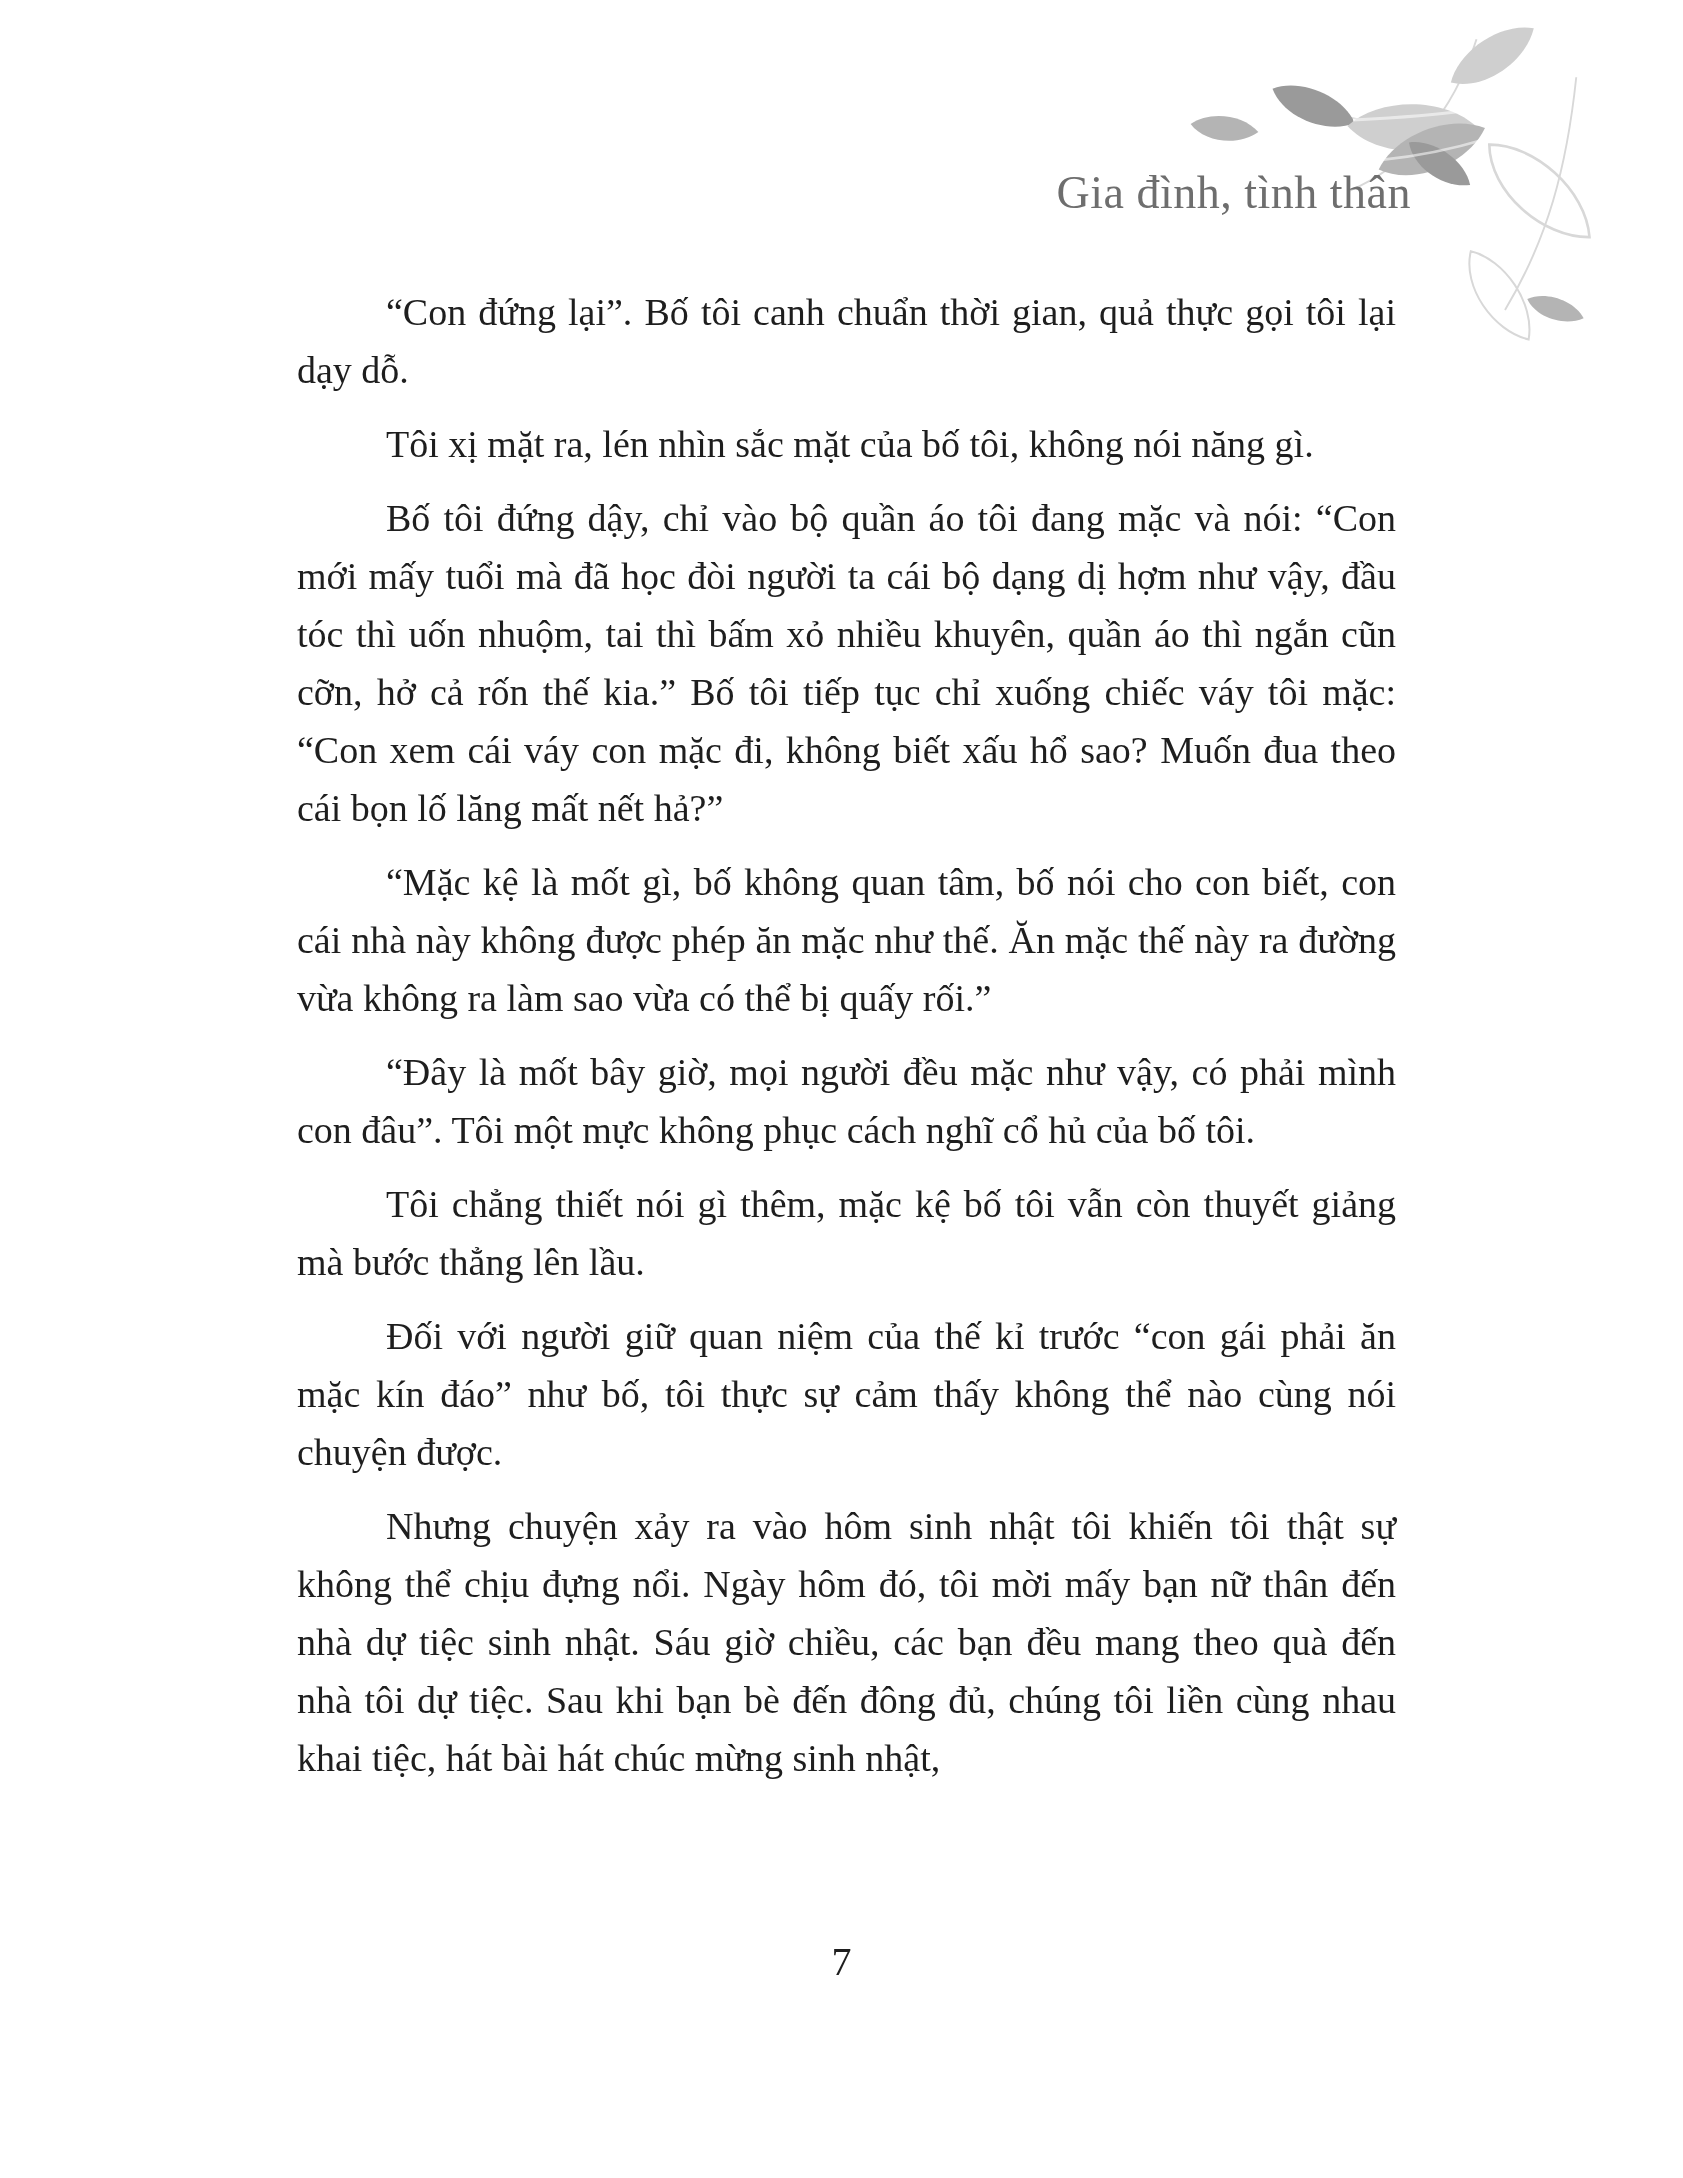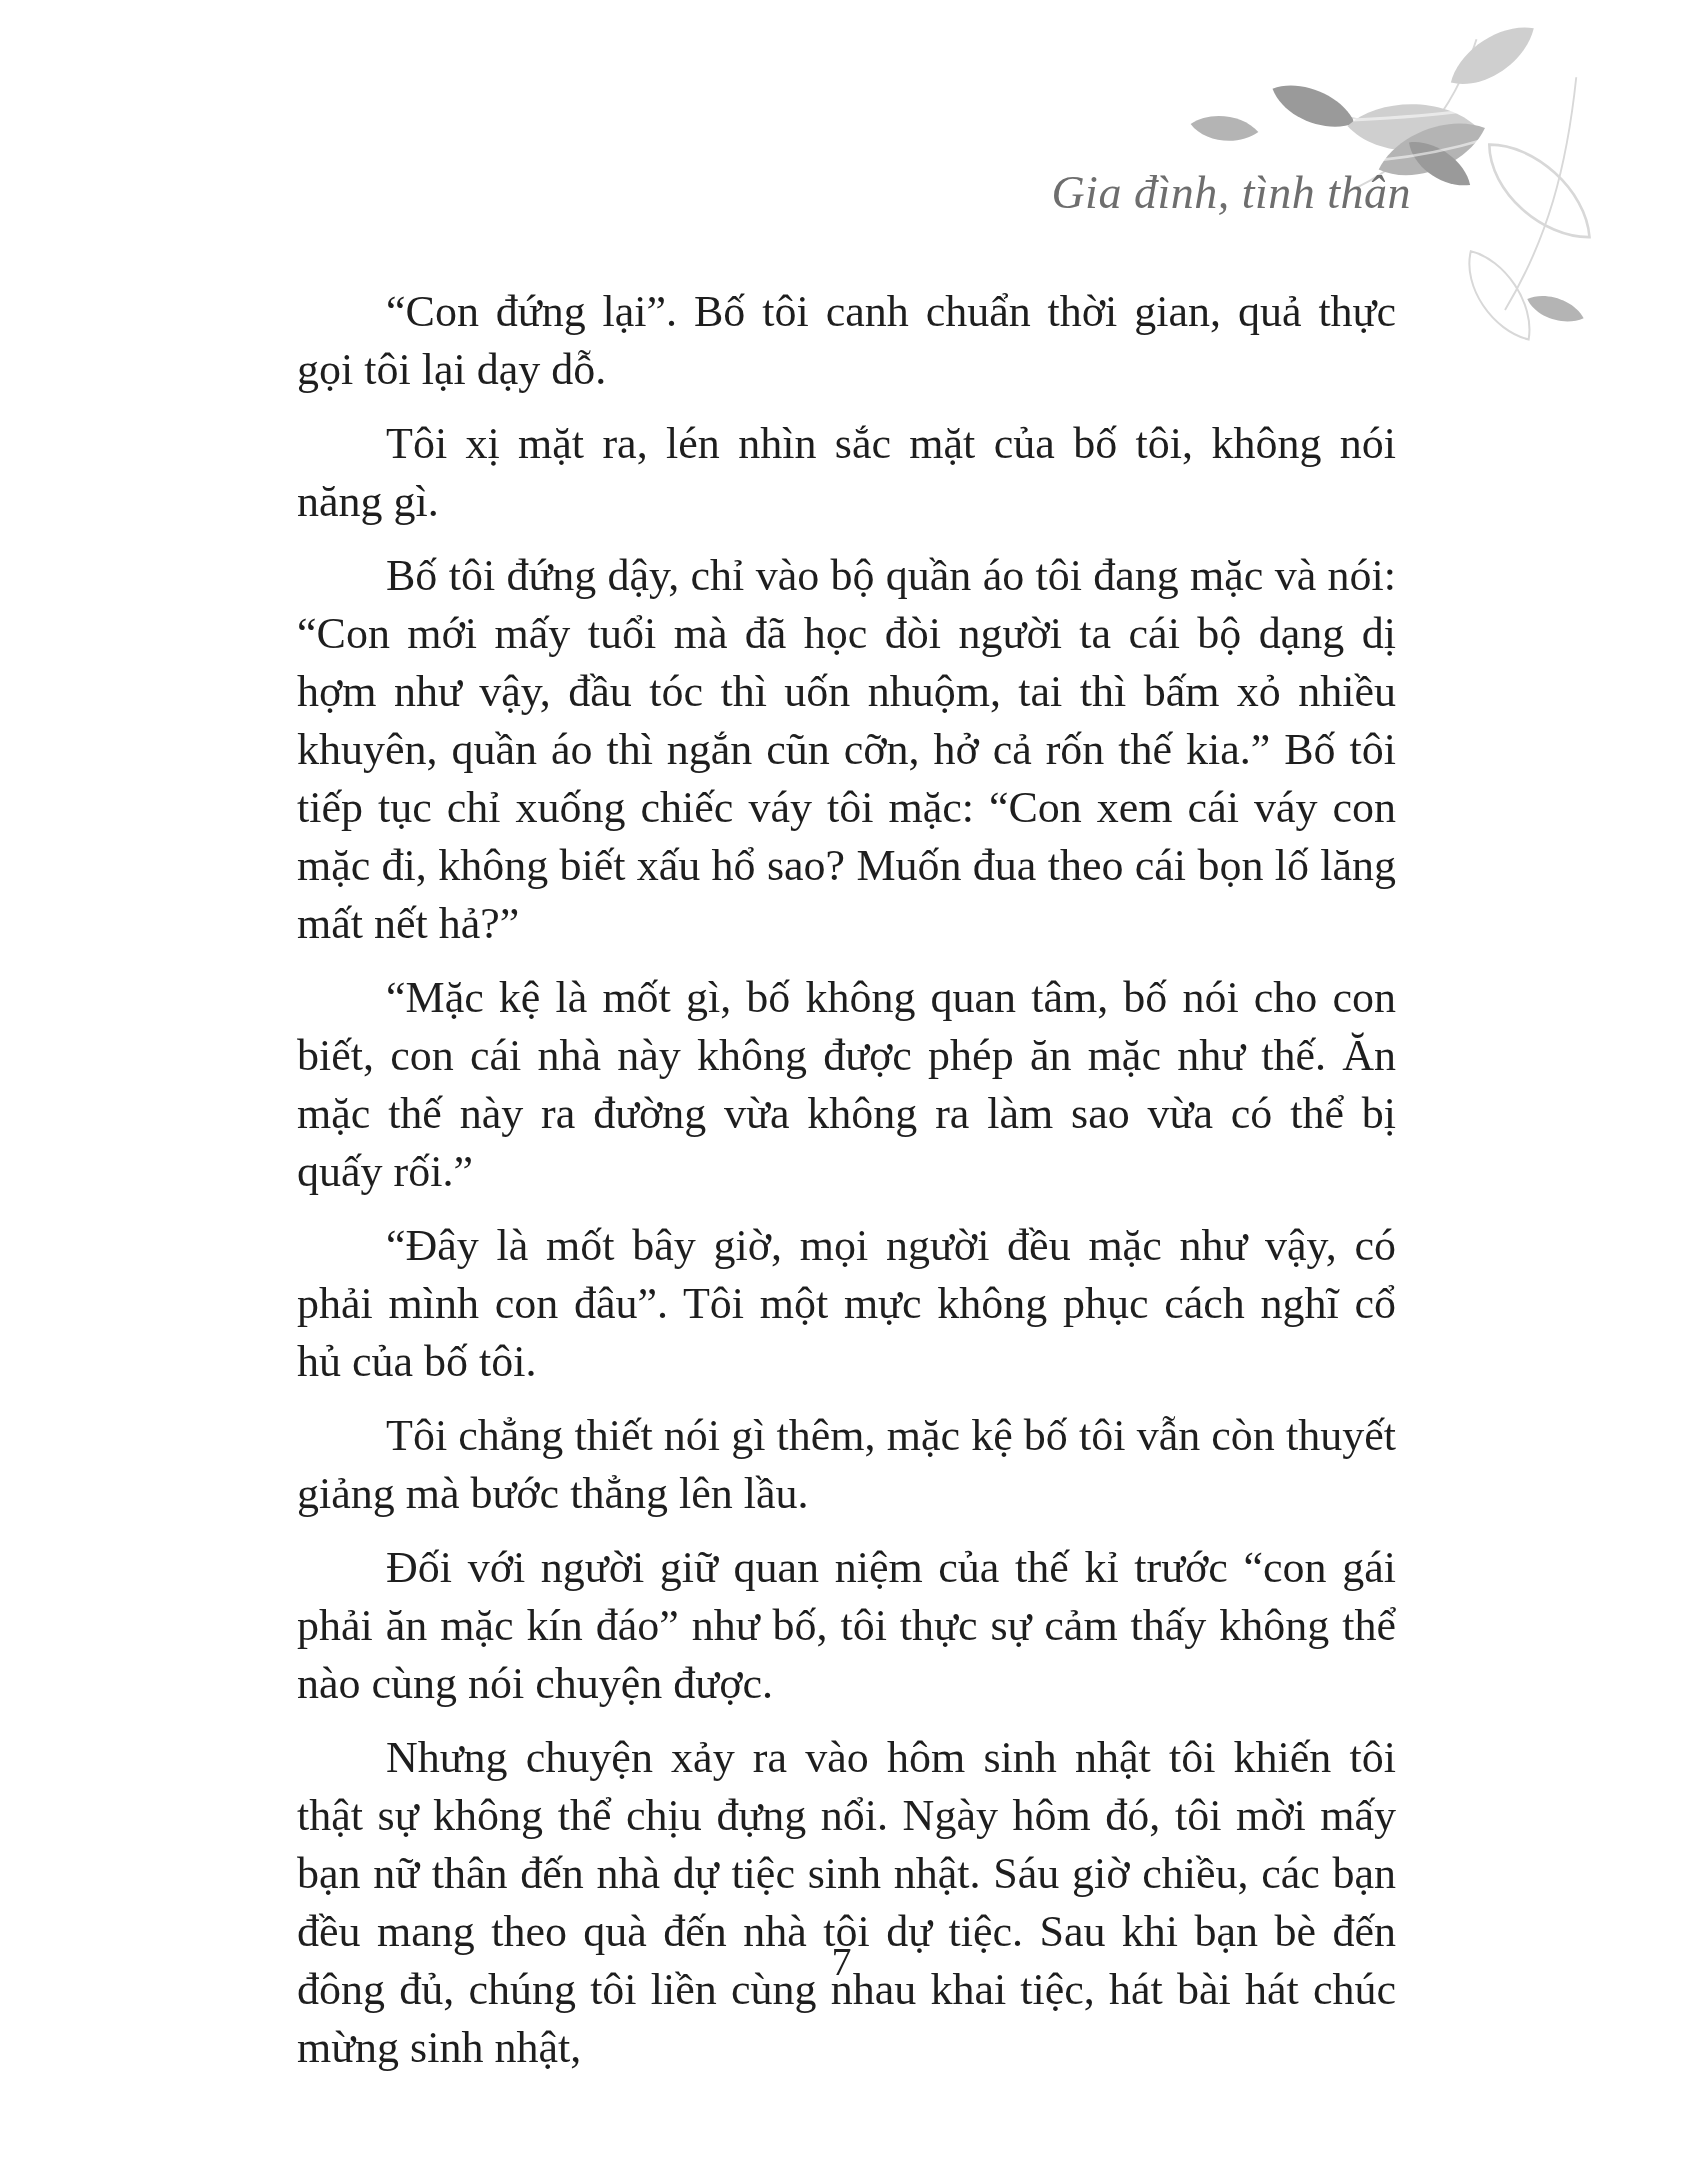--- a/index.html
+++ b/index.html
@@ -29,31 +29,30 @@
   .leaf-dark{fill:var(--leaf-dark);}
   .leaf-mid{fill:var(--leaf-mid);}
   .leaf-light{fill:var(--leaf-light);}
   .leaf-outline{fill:none;stroke:var(--leaf-outline);stroke-width:2.5;}
   .branch{fill:none;stroke:var(--leaf-outline);stroke-width:2;}
   .vein{fill:none;stroke:#ffffff;stroke-width:3;opacity:.55;}
   .chapter-header{
     position:absolute;
     top:166px;right:272px;
     z-index:2;
-    font-style:italic;
     font-size:46px;
     letter-spacing:0.5px;
     color:var(--header-text);
   }
   .body-text{
     position:absolute;
     left:297px;right:287px;top:283px;
     z-index:2;
     color:var(--body-text);
-    font-size:44px;
+    font-size:38px;
     line-height:58px;
     text-align:justify;
   }
   .body-text p{
     margin:0 0 16px 0;
     text-indent:89px;
   }
   .page-number{
     position:absolute;
     bottom:193px;left:0;

